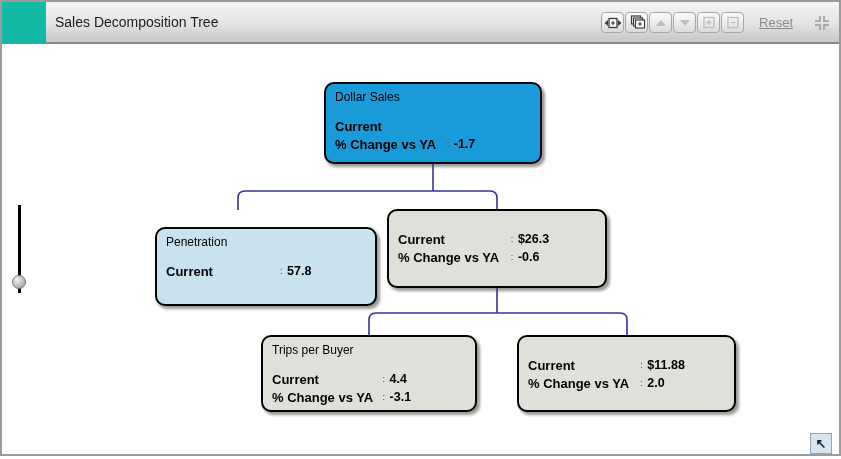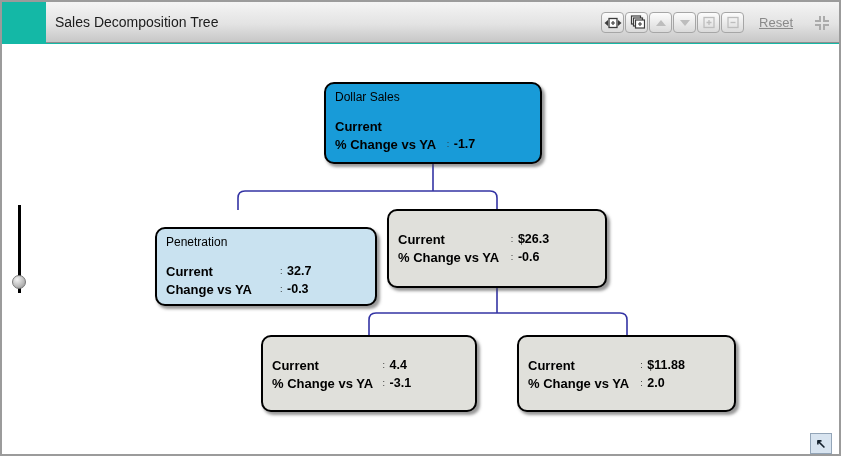--- a/index.html
+++ b/index.html
@@ -143,43 +143,40 @@
           <span class="row-value">-1.7</span>
         </div>
       </div>
     </div>
 
     <div class="node" id="node-1" style="background-color: rgb(201, 226, 240);">
       <div class="node-title">Penetration</div>
       <div class="node-rows">
         <div class="node-row">
           <span class="row-label">Current</span>
-          <span class="row-value">32.7</span>
-        </div>
-        <div class="node-row">
-          <span class="row-label">Change vs YA</span>
-          <span class="row-value">-0.3</span>
+          <span class="row-value">57.8</span>
         </div>
       </div>
     </div>
 
     <div class="node" id="node-2" style="background-color: rgb(224, 224, 219);">
       <div class="node-rows">
         <div class="node-row">
           <span class="row-label">Current</span>
           <span class="row-value">$26.3</span>
         </div>
         <div class="node-row">
           <span class="row-label">% Change vs YA</span>
           <span class="row-value">-0.6</span>
         </div>
       </div>
     </div>
 
     <div class="node" id="node-3" style="background-color: rgb(224, 224, 219);">
+      <div class="node-title">Trips per Buyer</div>
       <div class="node-rows">
         <div class="node-row">
           <span class="row-label">Current</span>
           <span class="row-value">4.4</span>
         </div>
         <div class="node-row">
           <span class="row-label">% Change vs YA</span>
           <span class="row-value">-3.1</span>
         </div>
       </div>

